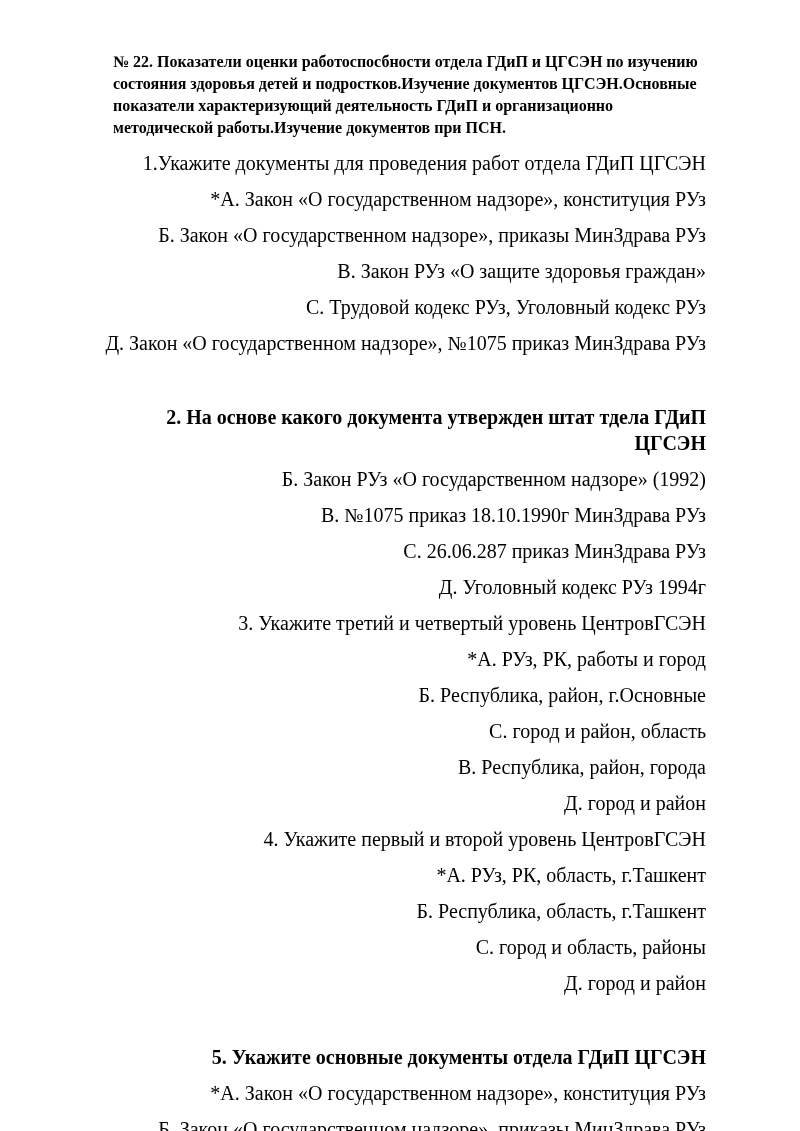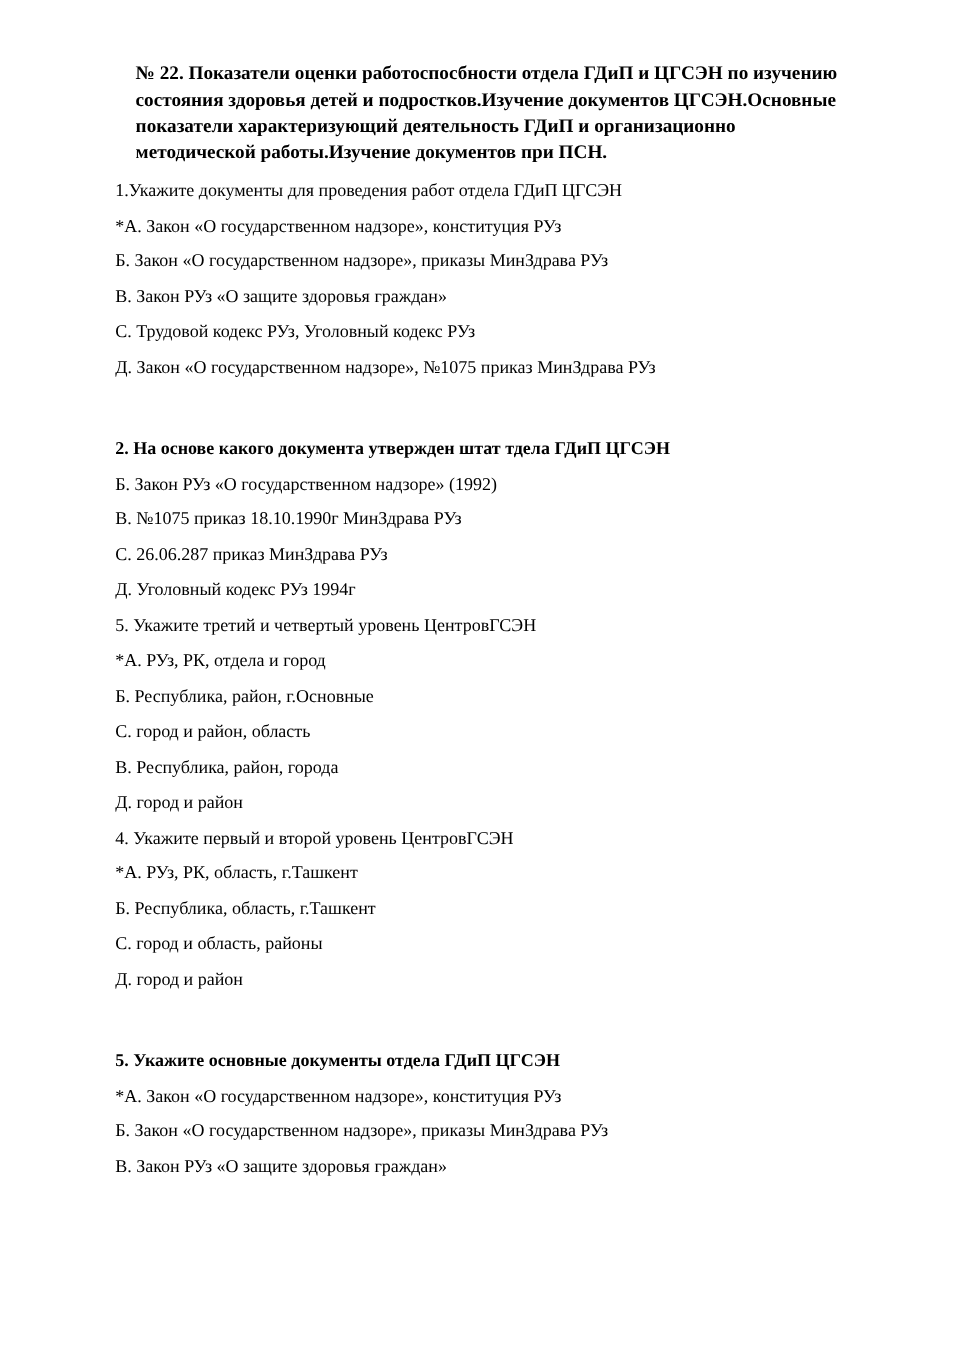--- a/index.html
+++ b/index.html
@@ -21,24 +21,24 @@
       background: #ffffff;
     }
     .heading {
       font-weight: bold;
       font-size: 16px;
       line-height: 1.38;
       margin: 0 0 11px 17px;
       text-align: left;
     }
     p.line {
-      font-size: 15px;
+      font-size: 20px;
       line-height: 1.3;
       margin: 0 0 10px 0;
-      text-align: left;
+      text-align: right;
       white-space: normal;
     }
     p.line.bold {
       font-weight: bold;
       margin-top: 48px;
     }
   </style>
 </head>
 <body>
 
@@ -51,22 +51,22 @@
   <p class="line">В. Закон РУз «О защите здоровья граждан»</p>
   <p class="line">С. Трудовой кодекс РУз, Уголовный кодекс РУз</p>
   <p class="line">Д. Закон «О государственном надзоре», №1075 приказ МинЗдрава РУз</p>
 
   <p class="line bold">2. На основе какого документа утвержден штат тдела ГДиП ЦГСЭН</p>
   <p class="line">Б. Закон РУз «О государственном надзоре» (1992)</p>
   <p class="line">В. №1075 приказ 18.10.1990г МинЗдрава РУз</p>
   <p class="line">С. 26.06.287 приказ МинЗдрава РУз</p>
   <p class="line">Д. Уголовный кодекс РУз 1994г</p>
 
-  <p class="line">5. Укажите третий и четвертый уровень ЦентровГСЭН</p>
-  <p class="line">*А. РУз, РК, отдела и город</p>
+  <p class="line">3. Укажите третий и четвертый уровень ЦентровГСЭН</p>
+  <p class="line">*А. РУз, РК, работы и город</p>
   <p class="line">Б. Республика, район, г.Основные</p>
   <p class="line">С. город и район, область</p>
   <p class="line">В. Республика, район, города</p>
   <p class="line">Д. город и район</p>
 
   <p class="line">4. Укажите первый и второй уровень ЦентровГСЭН</p>
   <p class="line">*А. РУз, РК, область, г.Ташкент</p>
   <p class="line">Б. Республика, область, г.Ташкент</p>
   <p class="line">С. город и область, районы</p>
   <p class="line">Д. город и район</p>

